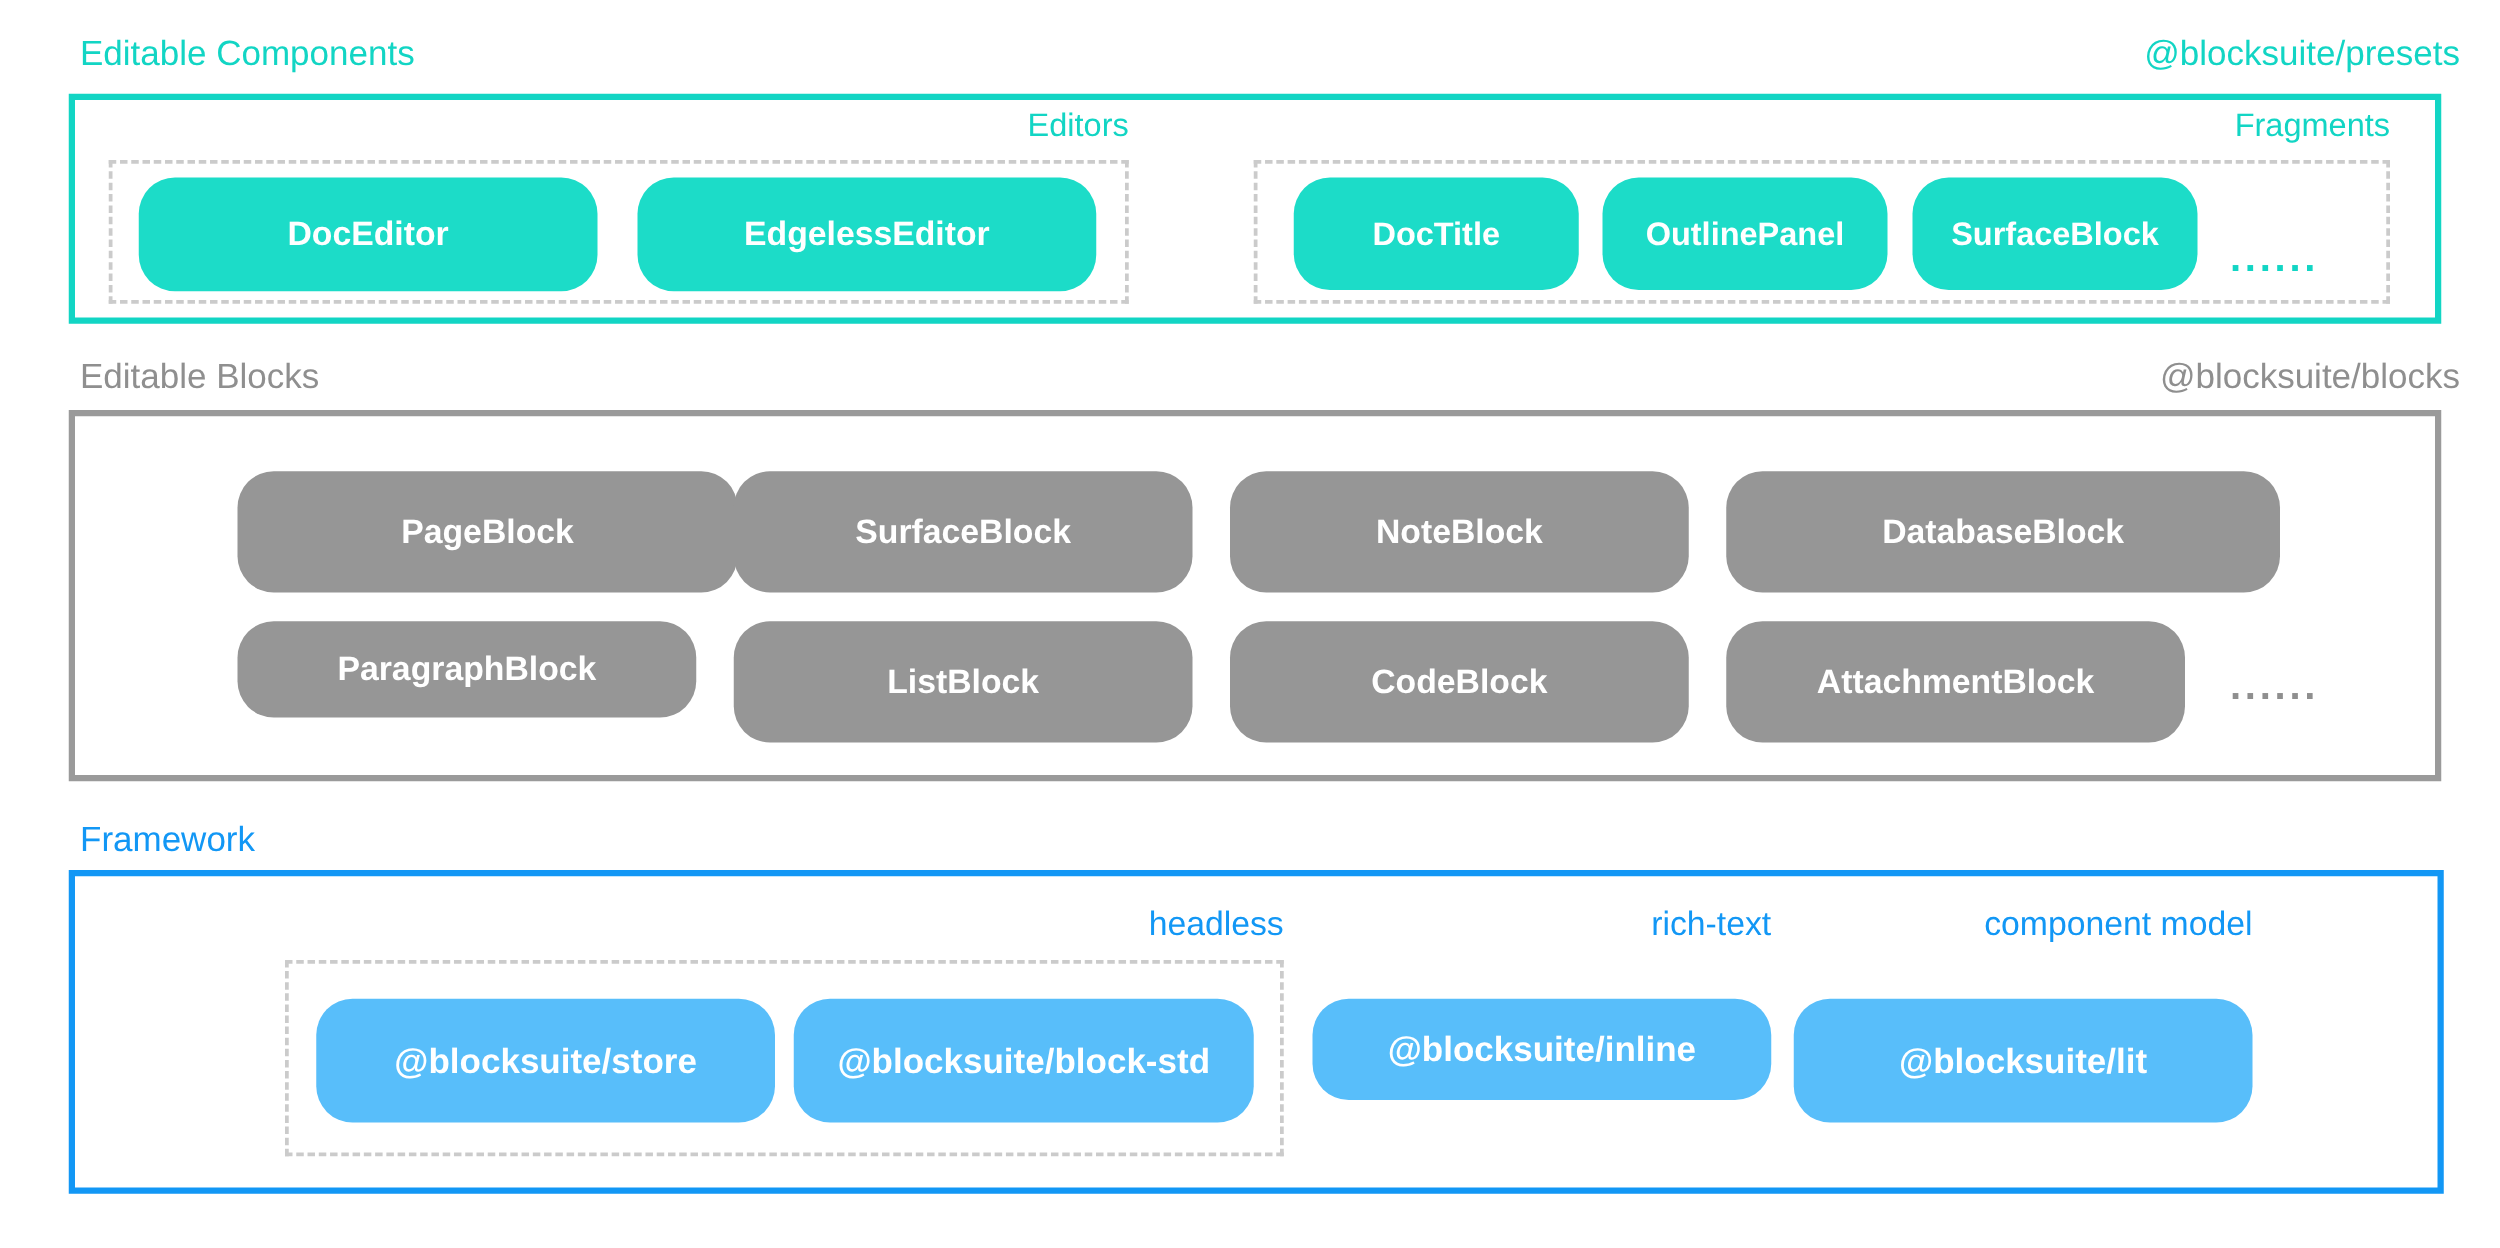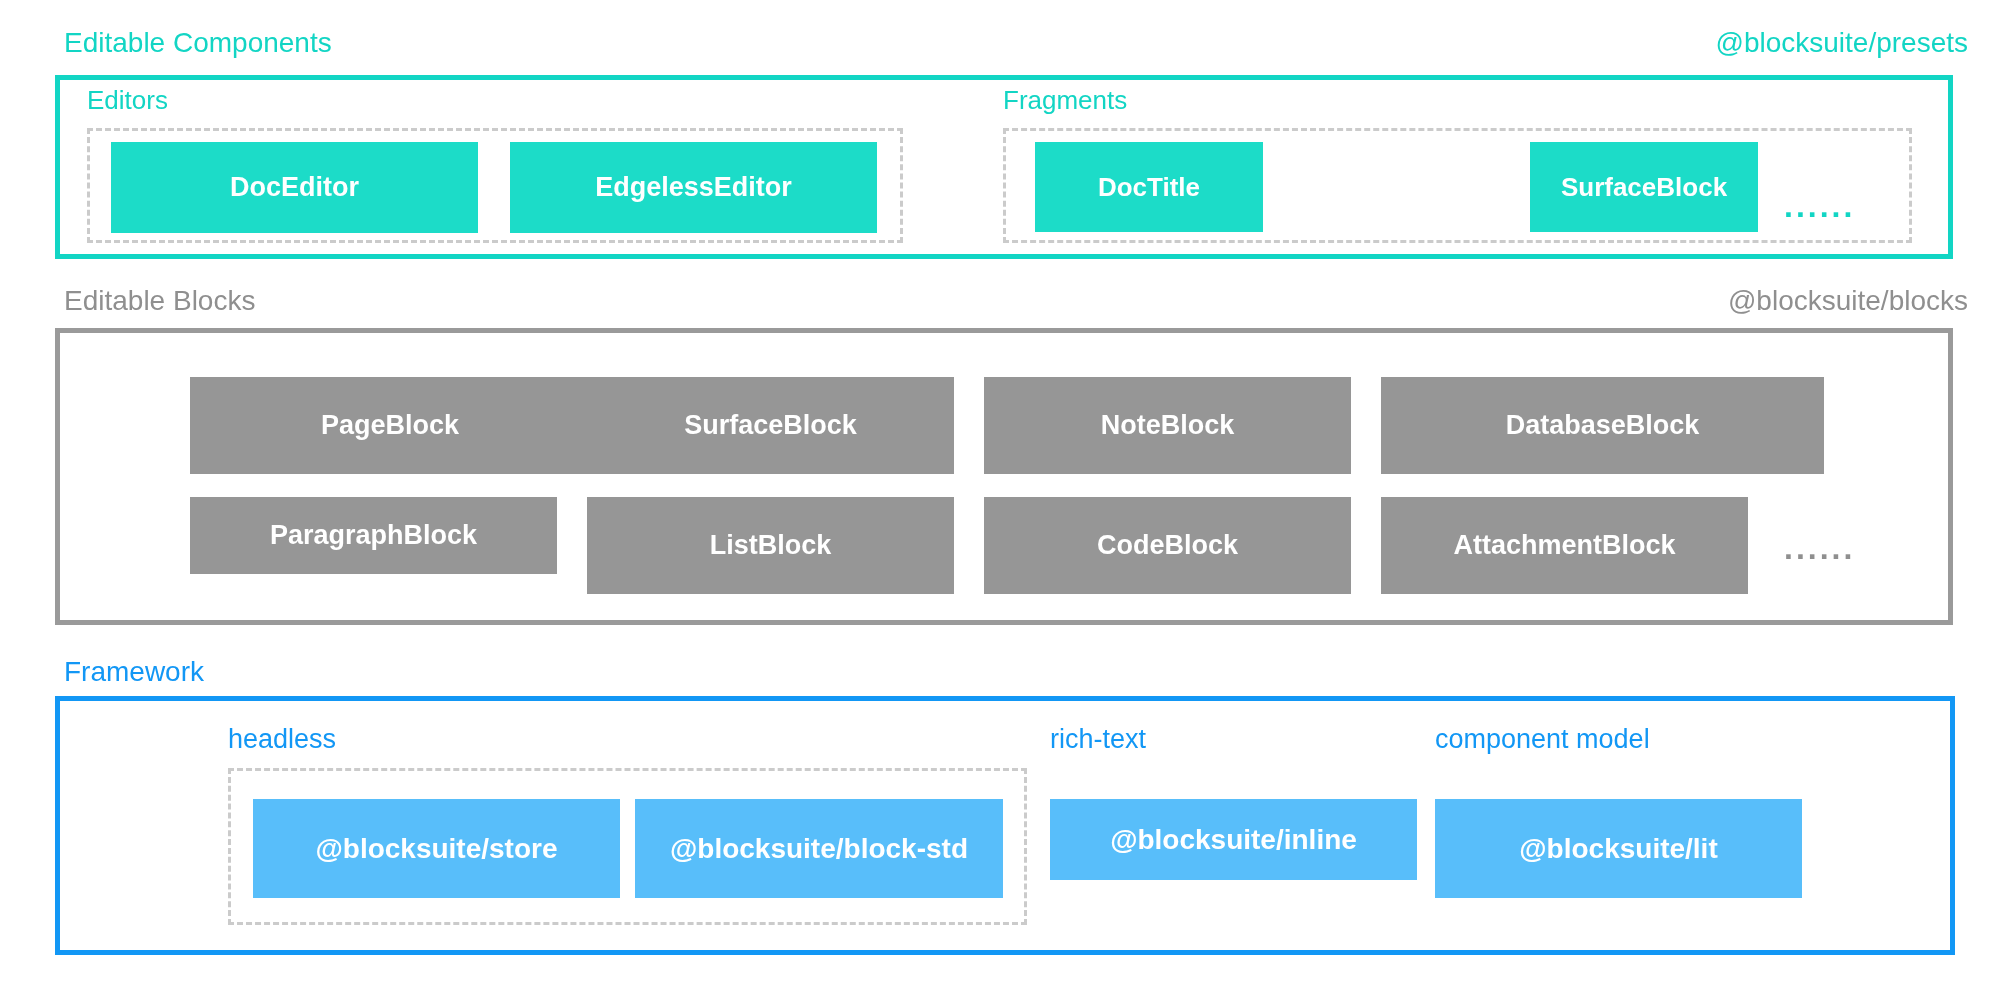--- a/index.html
+++ b/index.html
@@ -2,26 +2,26 @@
 <html><head>
 <meta charset="utf-8">
 <style>
   html,body{margin:0;padding:0;background:#fff;}
   .canvas{
     position:relative;width:2000px;height:998px;background:#ffffff;
     font-family:"Liberation Sans",sans-serif;overflow:hidden;padding-left:16px;
   }
   .sec-title{position:absolute;font-size:28px;line-height:1.2;white-space:nowrap;}
   .sec-pkg{position:absolute;font-size:28px;line-height:1.2;white-space:nowrap;text-align:right;}
-  .grp-label{position:absolute;font-size:26px;line-height:1.2;text-align:left;white-space:nowrap;}
+  .grp-label{position:absolute;font-size:26px;line-height:1.2;text-align:right;white-space:nowrap;}
   .outer{position:absolute;box-sizing:border-box;background:#fff;}
   .dash{position:absolute;box-sizing:border-box;border:3px dashed #CBCBCB;}
   .blk{
     position:absolute;box-sizing:border-box;display:flex;align-items:center;justify-content:center;
-    color:#ffffff;font-weight:bold;white-space:nowrap;
+    color:#ffffff;font-weight:bold;white-space:nowrap;border-radius:29px;
   }
   .dots{position:absolute;font-size:32px;font-weight:bold;letter-spacing:3px;line-height:1;white-space:nowrap;}
 
   .teal-text{color:#12D5C4;}
   .teal-border{border:5px solid #12D5C4;}
   .teal-fill{background:#1CDCC8;}
   .gray-text{color:#8F8F8F;}
   .gray-border{border:5px solid #9A9A9A;}
   .gray-fill{background:#969696;}
   .blue-text{color:#1297F5;}
@@ -43,20 +43,21 @@
   <div class="outer teal-border" style="left:55px;top:75px;width:1898px;height:184px"></div>
 
   <div class="grp-label teal-text" style="left:87px;top:85px;width:816px">Editors</div>
   <div class="dash" style="left:87px;top:128px;width:816px;height:115px"></div>
   <div class="blk teal-fill fs27" style="left:111px;top:142px;width:367px;height:91px">DocEditor</div>
   <div class="blk teal-fill fs27" style="left:510px;top:142px;width:367px;height:91px">EdgelessEditor</div>
 
   <div class="grp-label teal-text" style="left:1003px;top:85px;width:909px">Fragments</div>
   <div class="dash" style="left:1003px;top:128px;width:909px;height:115px"></div>
   <div class="blk teal-fill fs26" style="left:1035px;top:142px;width:228px;height:90px">DocTitle</div>
+  <div class="blk teal-fill fs26" style="left:1282px;top:142px;width:228px;height:90px">OutlinePanel</div>
   <div class="blk teal-fill fs26" style="left:1530px;top:142px;width:228px;height:90px">SurfaceBlock</div>
   <div class="dots teal-text" style="left:1784px;top:190px">......</div>
 
   <div class="sec-title gray-text" style="left:64px;top:284px">Editable Blocks</div>
   <div class="sec-pkg gray-text" style="right:48px;top:284px">@blocksuite/blocks</div>
 
   <div class="outer gray-border" style="left:55px;top:328px;width:1898px;height:297px"></div>
 
   <div class="blk gray-fill fs27" style="left:190px;top:377px;width:400px;height:97px">PageBlock</div>
   <div class="blk gray-fill fs27" style="left:587px;top:377px;width:367px;height:97px">SurfaceBlock</div>

